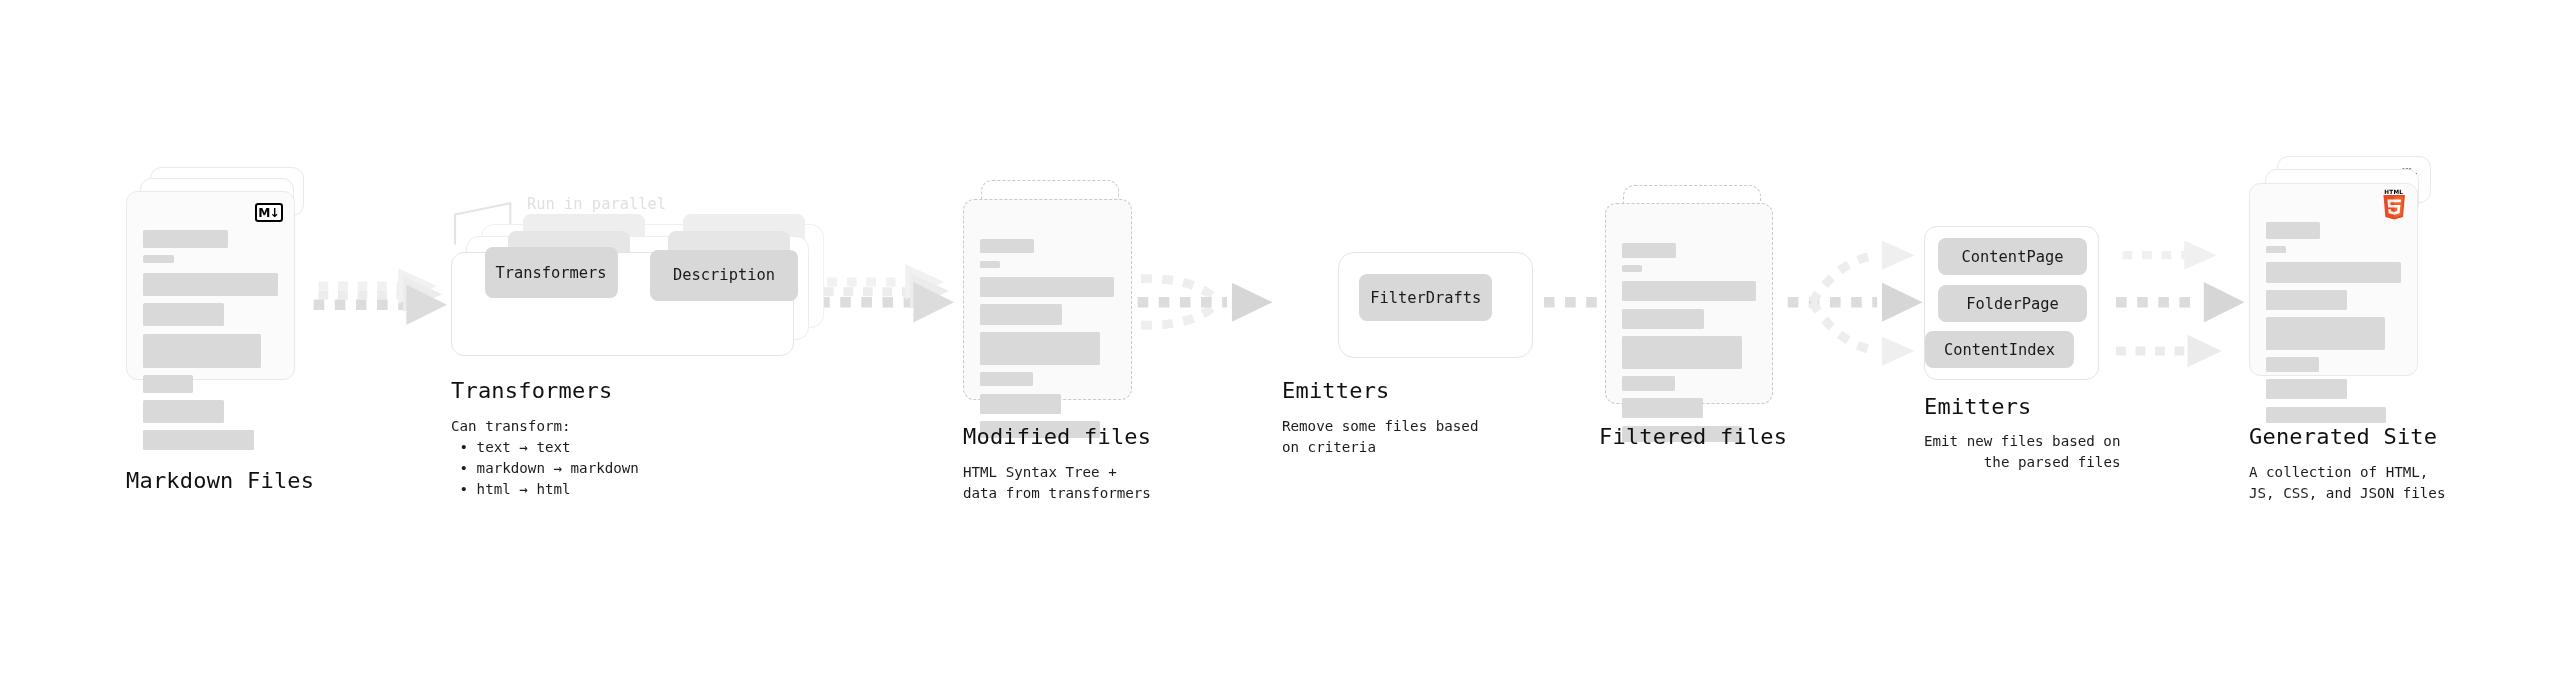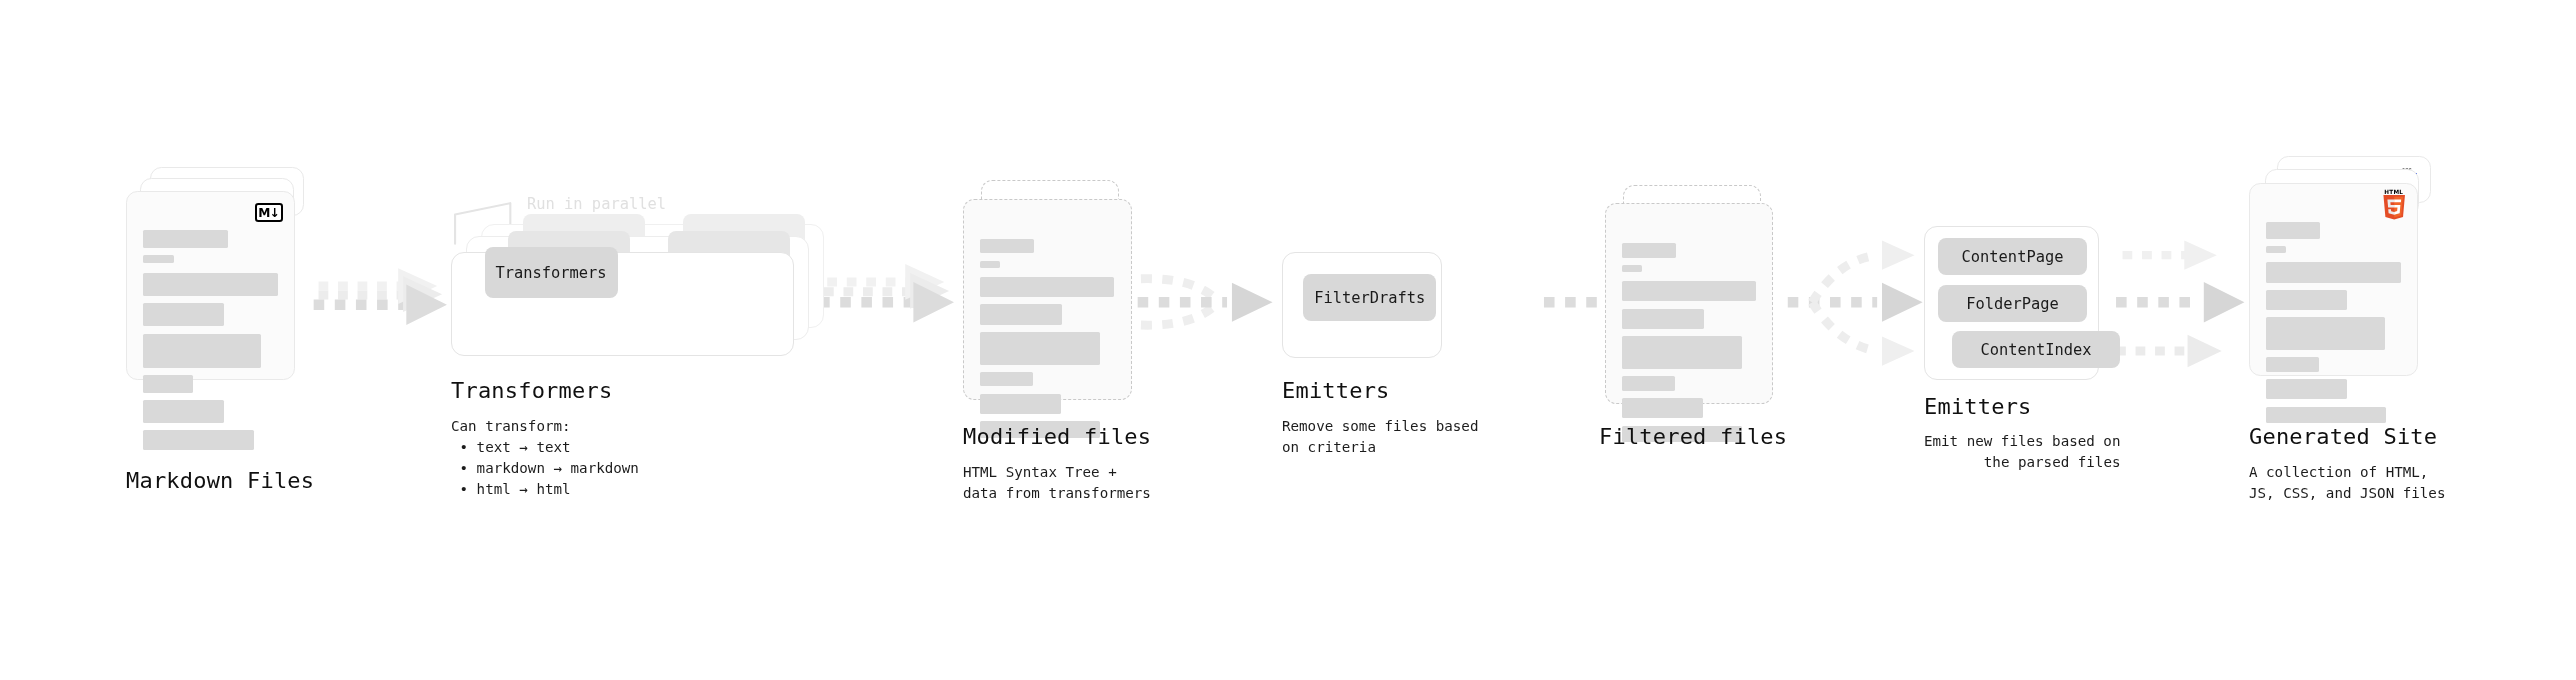--- a/index.html
+++ b/index.html
@@ -240,20 +240,23 @@
 
     <div class="proc-box" style="left:466px; top:236px; width:343px; height:104px; border-color:#ededed;">
       <div class="chip ghost1" style="left:41px; top:-6.5px; width:122px; height:50px;"></div>
       <div class="chip ghost1" style="left:201px; top:-6.5px; width:122px; height:50px;"></div>
     </div>
 
     <div class="proc-box" style="left:451px; top:252px; width:343px; height:104px;">
       <div class="chip" style="left:32.5px; top:-5.7px; width:133px; height:51px;">
         <span>Transformers</span>
       </div>
+      <div class="chip" style="left:198px; top:-3.3px; width:148px; height:51px;">
+        <span>Description</span>
+      </div>
     </div>
 
     <div class="title" style="left:451px; top:378px;">Transformers</div>
     <div class="caption" style="left:451px; top:416px;">Can transform:
  • text → text
  • markdown → markdown
  • html → html</div>
   </div>
 
   <div class="node" style="left:0;top:0;">
@@ -272,21 +275,21 @@
         </div>
       </div>
     </div>
 
     <div class="title" style="left:963px; top:424px;">Modified files</div>
     <div class="caption" style="left:963px; top:462px;">HTML Syntax Tree +
 data from transformers</div>
   </div>
 
   <div class="node" style="left:0;top:0;">
-    <div class="proc-box" style="left:1282px; top:252px; width:160px; height:106px;">
+    <div class="proc-box" style="left:1338px; top:252px; width:195px; height:106px;border-radius:16px;">
       <div class="chip" style="left:20.3px; top:21px; width:133px; height:47px;">
         <span>FilterDrafts</span>
       </div>
     </div>
 
     <div class="title" style="left:1282px; top:378px;">Emitters</div>
     <div class="caption" style="left:1282px; top:416px;">Remove some files based
 on criteria</div>
   </div>
 
@@ -311,21 +314,21 @@
   </div>
 
   <div class="node" style="left:0;top:0;">
     <div class="proc-box" style="left:1924px; top:226px; width:175px; height:154px;padding-left:33px;">
       <div class="chip" style="left:13px; top:11.4px; width:149px; height:37px;">
         <span>ContentPage</span>
       </div>
       <div class="chip" style="left:13px; top:58px; width:149px; height:37px;">
         <span>FolderPage</span>
       </div>
-      <div class="chip" style="left:27px; top:104px; width:168px; height:37px;">
+      <div class="chip" style="left:0; top:104px; width:149px; height:37px;">
         <span>ContentIndex</span>
       </div>
     </div>
 
     <div class="title" style="left:1924px; top:394px;">Emitters</div>
     <div class="caption" style="left:1924px; top:431px;text-align:right;">Emit new files based on
 the parsed files</div>
   </div>
 
   <div class="node" style="left:0;top:0;">

